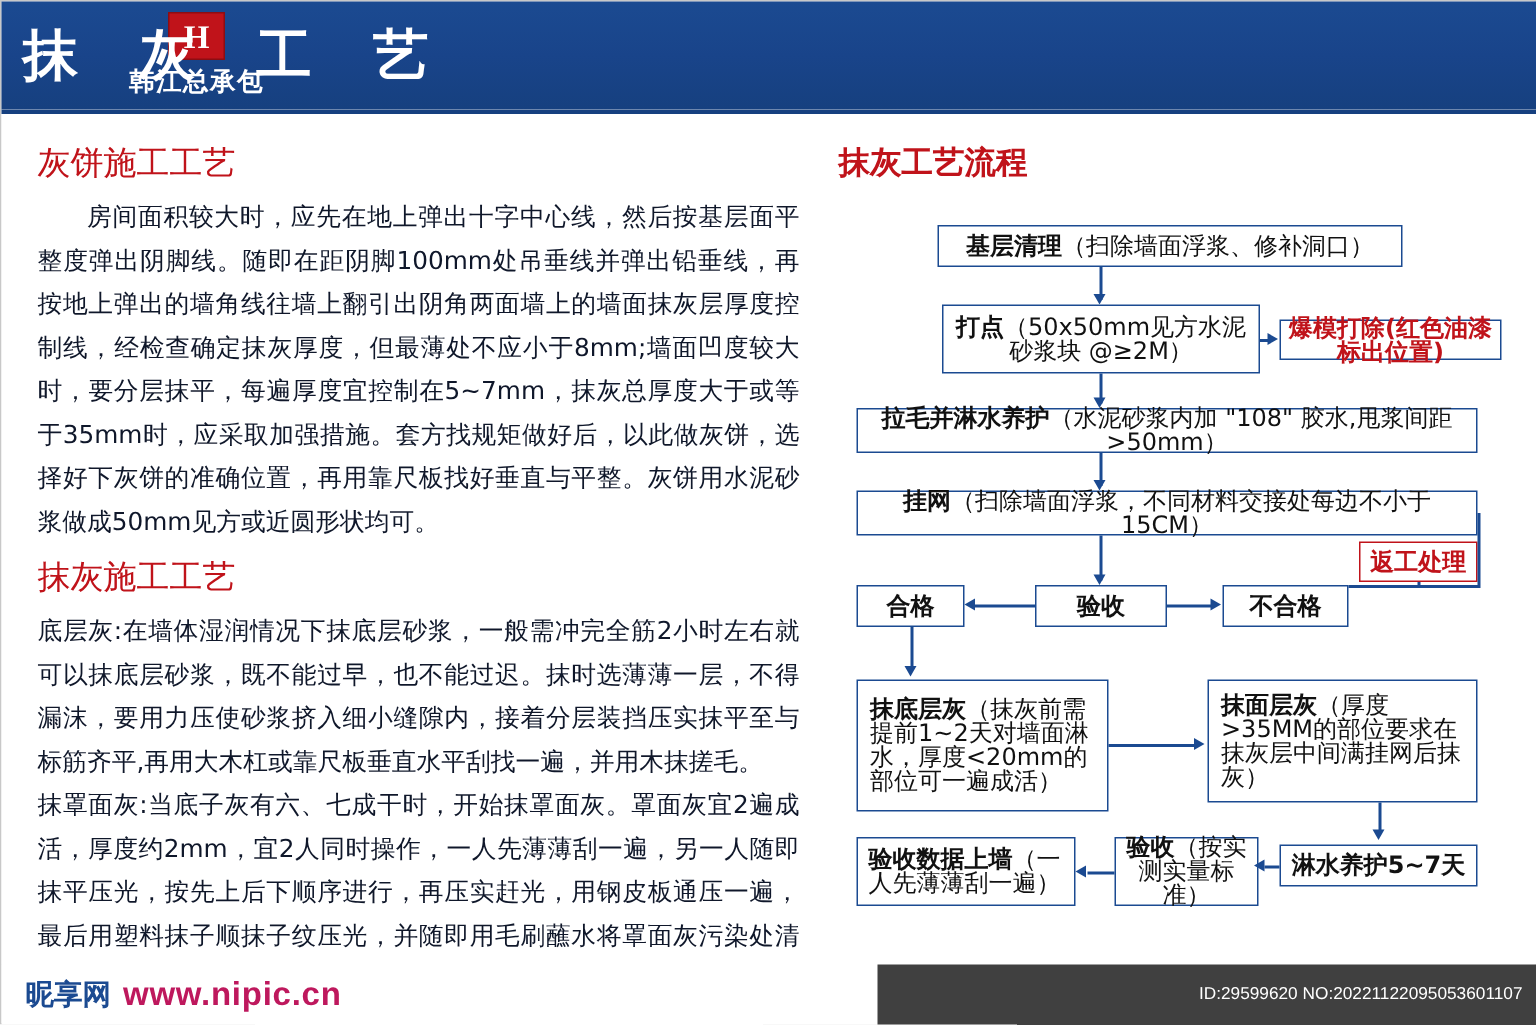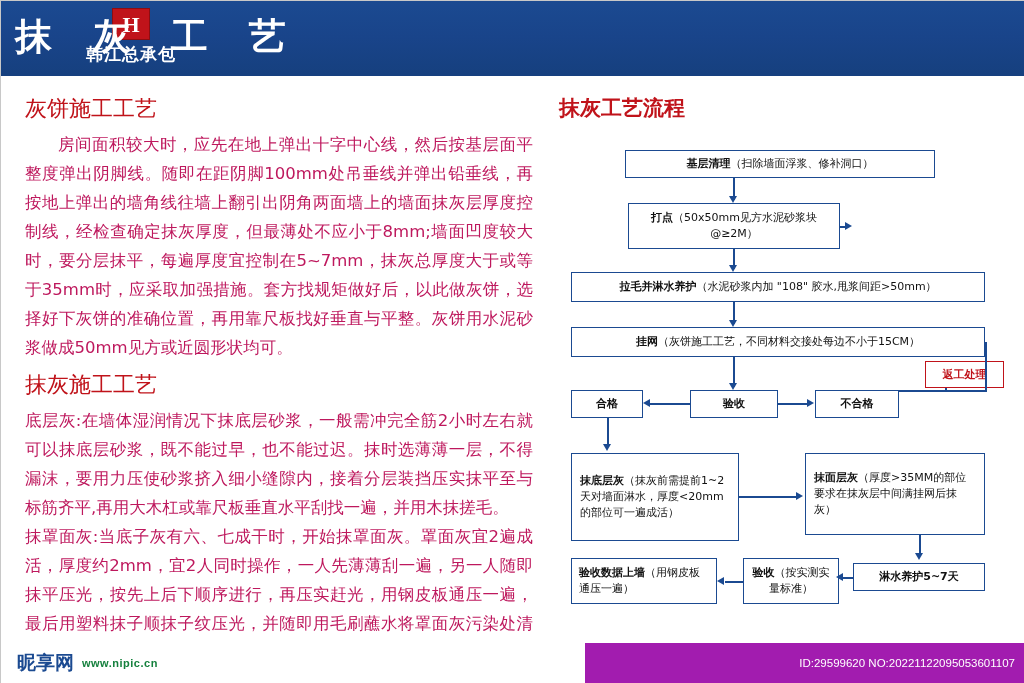--- a/index.html
+++ b/index.html
@@ -80,21 +80,21 @@
     width: 508px;
   }
   .sec-title {
     color: #c0131a;
     font-size: 22px;
     font-weight: normal;
     margin: 8px 0 6px 0;
     font-family: "DejaVu Sans", sans-serif;
   }
   .sec-body {
-    color: #be185d;
+    color: #0f172a;
     font-size: 16.5px;
     line-height: 29px;
     text-align: justify;
     text-justify: inter-ideograph;
     font-family: "DejaVu Sans", sans-serif;
     text-indent: 2em;
   }
   .sec-body.noindent { text-indent: 0; }
 
   
@@ -114,21 +114,21 @@
   .flow-canvas {
     position: relative;
     width: 452px;
     height: 510px;
   }
   .node {
     position: absolute;
     border: 1.5px solid #1b4a91;
     background: #ffffff;
     color: #111111;
-    font-size: 11px;
+    font-size: 16px;
     line-height: 16px;
     font-family: "DejaVu Sans", sans-serif;
     display: flex;
     align-items: center;
     justify-content: center;
     text-align: center;
     padding: 2px 4px;
   }
   .node b { font-weight: bold; }
   .node.red {
@@ -177,30 +177,30 @@
     align-items: center;
     gap: 8px;
   }
   .footer-logo {
     color: #1b4a91;
     font-size: 19px;
     font-weight: bold;
     font-family: "DejaVu Sans", sans-serif;
   }
   .footer-url {
-    color: #15803d;
-    font-size: 11px;
+    color: #be185d;
+    font-size: 22px;
     font-weight: bold;
     letter-spacing: 0.5px;
   }
   .footer-id {
     position: absolute;
     right: 0; top: 0;
     width: 440px; height: 41px;
-    background: #a21caf;
+    background: #404040;
     color: #ffffff;
     font-size: 11.5px;
     line-height: 41px;
     text-align: right;
     padding-right: 10px;
   }
 </style>
 </head>
 <body>
 
@@ -231,55 +231,58 @@
         <div class="node" style="left:72px; top:24px; width:310px; height:28px;">
           <span><b>基层清理</b><span>（扫除墙面浮浆、修补洞口）</span></span>
         </div>
         <div class="line v" style="left:180px; top:52px; height:22px;"></div>
         <div class="arrow down" style="left:176px; top:70px;"></div>
 
         <div class="node" style="left:75px; top:77px; width:212px; height:46px;">
           <span><b>打点</b><span>（50x50mm见方水泥砂浆块 @≥2M）</span></span>
         </div>
 
+        <div class="node redtext" style="left:300px; top:87px; width:148px; height:27px; font-weight:bold;">
+          <span>爆模打除(红色油漆标出位置)</span>
+        </div>
         <div class="line h" style="left:287px; top:100px; width:6px;"></div>
         <div class="arrow right" style="left:292px; top:96px;"></div>
 
         <div class="line v" style="left:180px; top:123px; height:20px;"></div>
         <div class="arrow down" style="left:176px; top:139px;"></div>
 
         <div class="node" style="left:18px; top:146px; width:414px; height:30px;">
           <span><b>拉毛并淋水养护</b><span>（水泥砂浆内加 "108" 胶水,甩浆间距&gt;50mm）</span></span>
         </div>
         <div class="line v" style="left:180px; top:176px; height:22px;"></div>
         <div class="arrow down" style="left:176px; top:194px;"></div>
 
         <div class="node" style="left:18px; top:201px; width:414px; height:30px;">
-          <span><b>挂网</b><span>（灰饼施工工艺，不同材料交接处每边不小于15CM）</span></span>
+          <span><b>挂网</b><span>（扫除墙面浮浆，不同材料交接处每边不小于15CM）</span></span>
         </div>
         <div class="line v" style="left:180px; top:231px; height:30px;"></div>
         <div class="arrow down" style="left:176px; top:257px;"></div>
 
         <div class="node" style="left:137px; top:264px; width:88px; height:28px; font-weight:bold;">
           <span>验收</span>
         </div>
 
         <div class="node" style="left:18px; top:264px; width:72px; height:28px; font-weight:bold;">
           <span>合格</span>
         </div>
         <div class="line h" style="left:97px; top:277px; width:40px;"></div>
         <div class="arrow left" style="left:90px; top:273px;"></div>
 
         <div class="node" style="left:262px; top:264px; width:84px; height:28px; font-weight:bold;text-align:right;">
           <span>不合格</span>
         </div>
         <div class="line h" style="left:225px; top:277px; width:30px;"></div>
         <div class="arrow right" style="left:254px; top:273px;"></div>
 
-        <div class="node red" style="left:372px; top:235px; width:79px; height:27px;">
+        <div class="node red" style="left:353px; top:235px; width:79px; height:27px;">
           <span>返工处理</span>
         </div>
         <div class="line v" style="left:392px; top:262px; height:4px;"></div>
         <div class="line h" style="left:346px; top:264px; width:48px;"></div>
         <div class="line v" style="left:432px; top:216px; height:48px;"></div>
         <div class="line h" style="left:392px; top:264px; width:42px;"></div>
 
         <div class="node" style="left:18px; top:327px; width:168px; height:88px; text-align:left; justify-content:flex-start; padding:6px 8px;">
           <span><b>抹底层灰</b><span>（抹灰前需提前1~2天对墙面淋水，厚度&lt;20mm的部位可一遍成活）</span></span>
         </div>
@@ -298,21 +301,21 @@
         <div class="line v" style="left:366px; top:409px; height:20px;"></div>
         <div class="arrow down" style="left:362px; top:427px;"></div>
 
         <div class="node" style="left:190px; top:432px; width:96px; height:46px;">
           <span><b>验收</b><span>（按实测实量标准）</span></span>
         </div>
         <div class="line h" style="left:290px; top:451px; width:10px;"></div>
         <div class="arrow left" style="left:283px; top:447px;"></div>
 
         <div class="node" style="left:18px; top:432px; width:146px; height:46px; text-align:left; justify-content:flex-start; padding:4px 7px;">
-          <span><b>验收数据上墙</b><span>（用钢皮板通压一遍）</span></span>
+          <span><b>验收数据上墙</b><span>（一人先薄薄刮一遍）</span></span>
         </div>
         <div class="line h" style="left:172px; top:455px; width:18px;"></div>
         <div class="arrow left" style="left:164px; top:451px;"></div>
 
       </div>
     </div>
   </div>
 
   <div class="footer">
     <div class="footer-brand">

